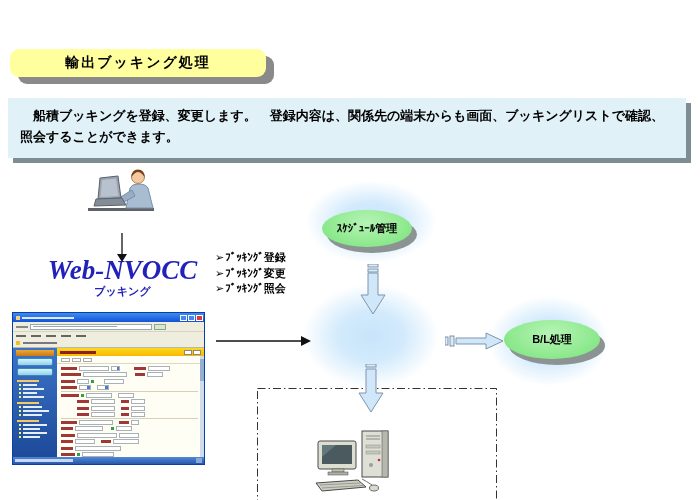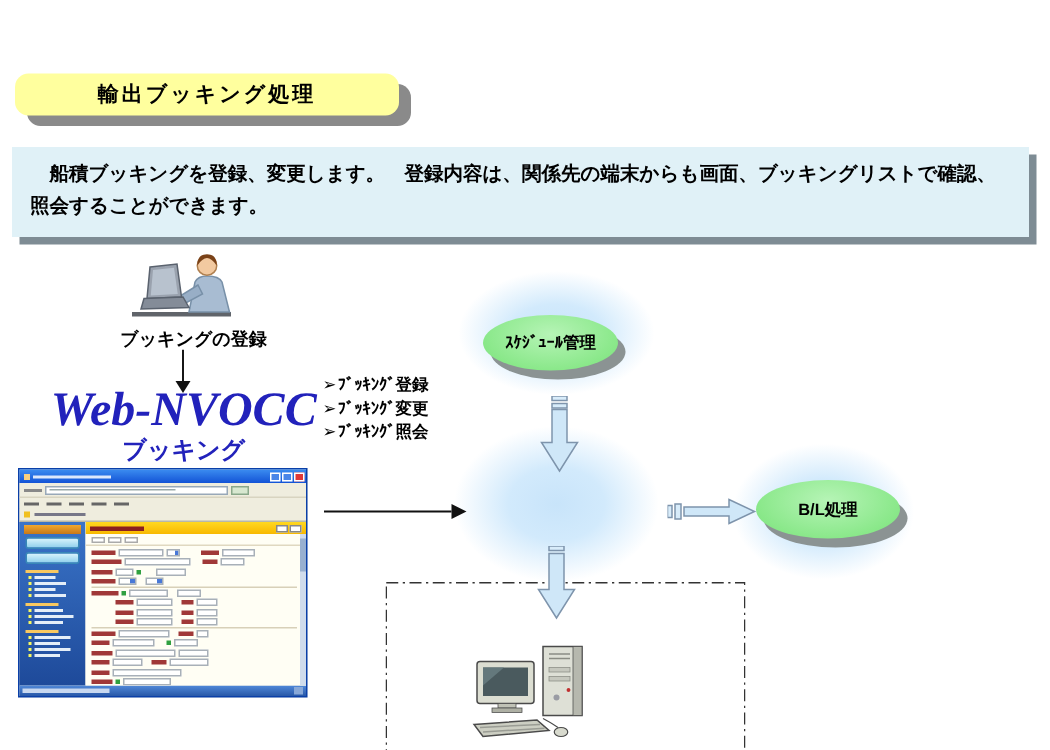--- a/index.html
+++ b/index.html
@@ -18,22 +18,22 @@
     padding:8px 10px 0 12px;font-size:13px;font-weight:bold;line-height:1.6;}
 
   
   .actor-icon{position:absolute;left:88px;top:124px;z-index:2;}
   .actor-caption{position:absolute;left:63px;top:174px;width:132px;text-align:center;
     font-size:12px;font-weight:bold;}
 
   
   .webnvocc{position:absolute;left:25px;top:212px;width:195px;text-align:center;color:#2222BB;}
   .webnvocc .name{font-family:"Liberation Serif","DejaVu Serif",serif;
-    font-style:italic;font-weight:bold;font-size:32px;line-height:1.05;}
-  .webnvocc .sub{font-size:16px;font-weight:bold;margin-top:0;}
+    font-style:italic;font-weight:bold;font-size:27px;line-height:1.05;}
+  .webnvocc .sub{font-size:11px;font-weight:bold;margin-top:0;}
 
   
   .bullets{position:absolute;left:215px;top:206px;font-size:11px;font-weight:bold;line-height:15.5px;}
   .bullets .mk{margin-right:1px;}
 
   
   .arrow-svg{position:absolute;z-index:2;}
 
   
   .glow{position:absolute;z-index:1;
@@ -123,21 +123,20 @@
   <svg class="actor-icon" width="80" height="48" viewBox="0 0 80 48">
     <rect x="0" y="40" width="66" height="3" fill="#60646A"></rect>
     <path d="M38,40 L42,20 Q44,16 50,16 Q58,16 60,20 L65,40 Z" fill="#A8BCD2" stroke="#7890A8" stroke-width="1"></path>
     <path d="M44,22 L31,30 L34,35 L47,28 Z" fill="#98AEC6" stroke="#7890A8" stroke-width="1"></path>
     <circle cx="50" cy="9" r="6.5" fill="#F2C9A0" stroke="#B08050" stroke-width="1"></circle>
     <path d="M43.5,9 Q43.5,1.5 50,1.5 Q56.5,1.5 56.5,9 Q53,4 50,4 Q47,4 43.5,9 Z" fill="#7A4218"></path>
     <polygon points="12,10 30,8 33,30 10,31" fill="#9AA2AE" stroke="#5A626E" stroke-width="1"></polygon>
     <polygon points="14,12 28,10.5 30.5,28 12.5,29" fill="#B8C2CE"></polygon>
     <polygon points="8,31 34,30 38,37 6,38" fill="#848C98" stroke="#5A626E" stroke-width="1"></polygon>
   </svg>
-  <div class="actor-caption">ブッキングの登録</div>
 
   <svg class="arrow-svg" style="left:113px;top:189px" width="18" height="30" viewBox="0 0 18 30">
     <line x1="9" y1="0" x2="9" y2="21" stroke="#111" stroke-width="1.3"></line>
     <polygon points="4,21 14,21 9,29" fill="#111"></polygon>
   </svg>
 
   <div class="webnvocc">
     <div class="name">Web-NVOCC</div>
     <div class="sub">ブッキング</div>
   </div>

